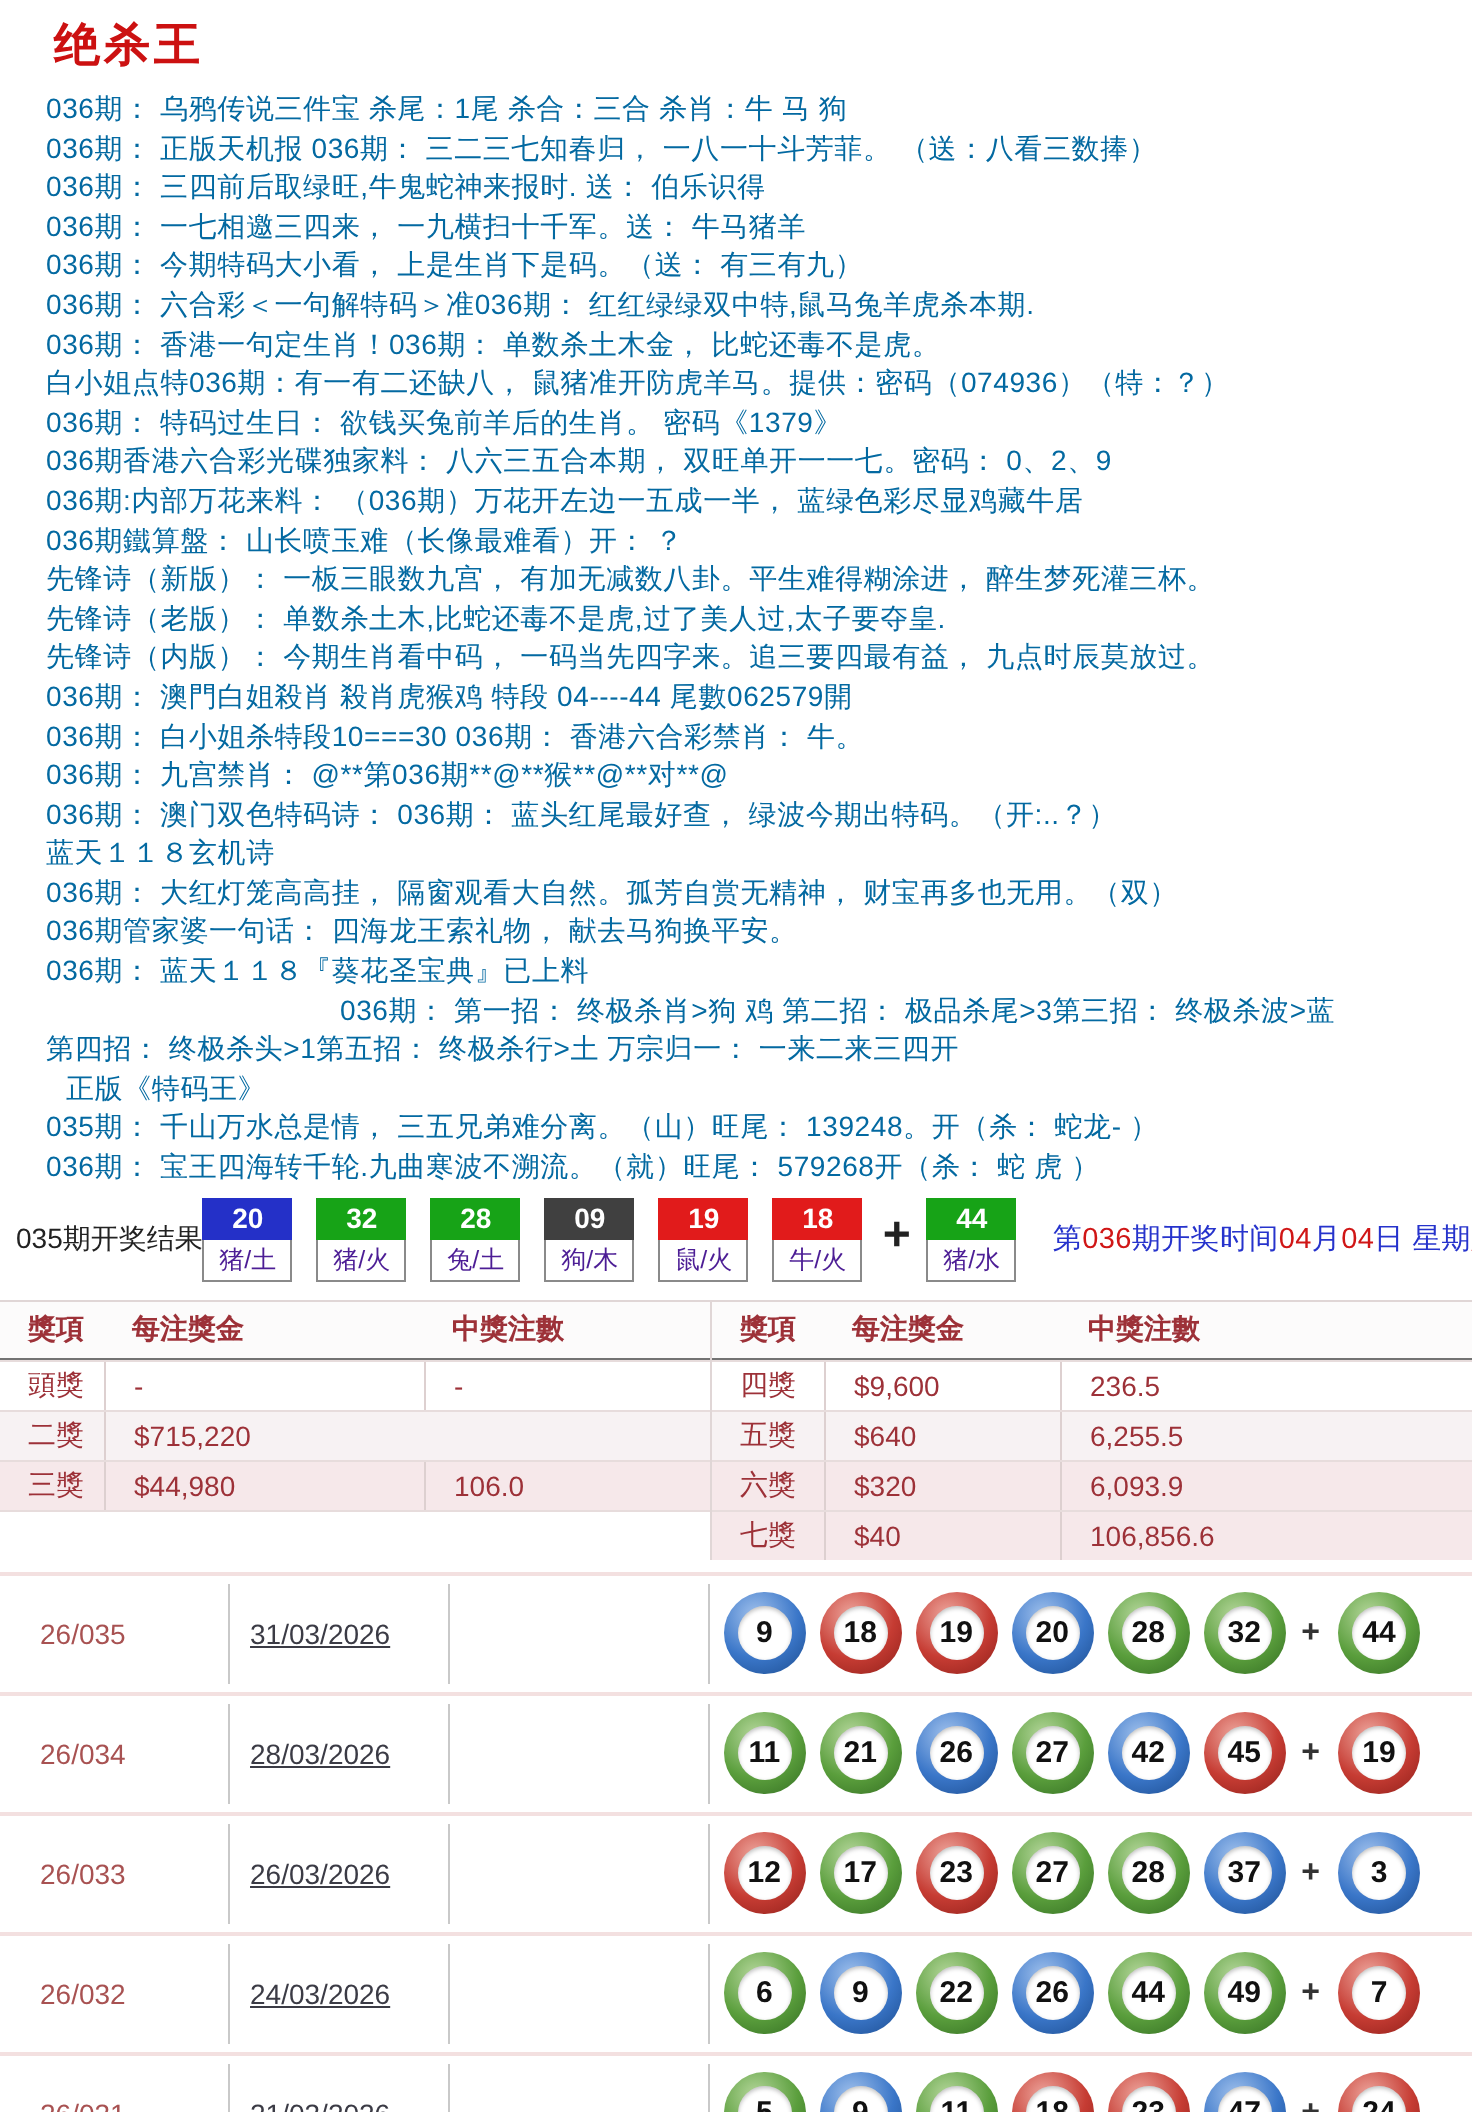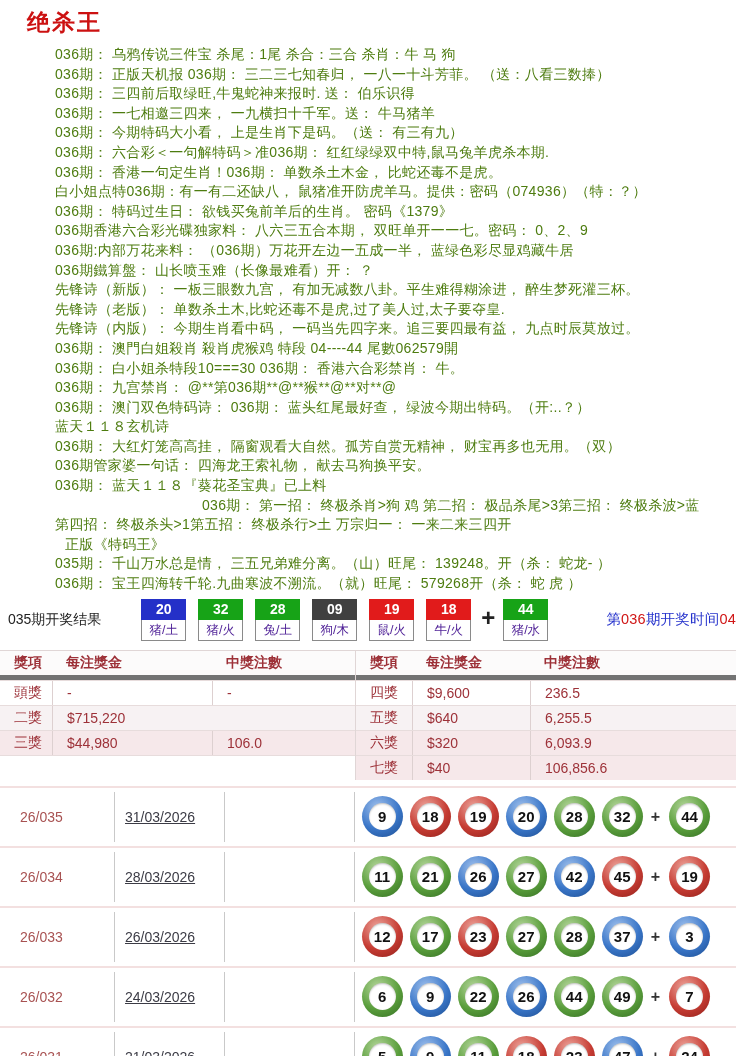--- a/index.html
+++ b/index.html
@@ -2,41 +2,41 @@
 <html><head>
 <meta charset="utf-8">
 <style>
   * { margin:0; padding:0; box-sizing:border-box; }
   body { background:#fff; font-family:"Liberation Sans", sans-serif; }
   .page { width:736px; height:1056px; background:#fff; overflow:hidden; position:relative; }
 
   .page-title { color:#cc1111; font-size:23px; font-weight:bold; padding:7px 0 5px 27px; letter-spacing:2px; }
 
   .info-lines { padding-top:2px; }
-  .text-line { font-size:14px; color:#4d7c0f; height:19.6px; line-height:19.6px;
-               padding-left:23px; white-space:nowrap; overflow:hidden; letter-spacing:0.3px;margin-left:32px; }
+  .text-line { font-size:14px; color:#0369a1; height:19.6px; line-height:19.6px;
+               padding-left:23px; white-space:nowrap; overflow:hidden; letter-spacing:0.3px; }
 
   
-  .result-strip { display:flex; align-items:center; height:50px; padding-left:8px; margin-top:1px;gap:40px; }
+  .result-strip { display:flex; align-items:center; height:50px; padding-left:8px; margin-top:1px; }
   .result-label { font-size:14px; color:#222; width:108px; white-space:nowrap; }
   .result-balls { display:flex; align-items:center; }
   .rbox { width:45px; margin-right:12px; text-align:center; }
   .rbox-num { height:21px; line-height:21px; color:#fff; font-weight:bold; font-size:14px; }
   .rbox-label { height:21px; line-height:20px; border:1px solid #8a8a8a; border-top:none;
                 font-size:12.5px; color:#4c1d95; background:#fff; white-space:nowrap; }
   .plus-big { font-size:24px; font-weight:bold; color:#222; margin:0 8px 4px -2px; }
   .draw-info { font-size:14.5px; margin-left:6px; white-space:nowrap; letter-spacing:0.2px; }
 
   
   .tables { display:flex; margin-top:5px; border-top:1px solid #e0d6d6; }
   .ptable { border-right:1px solid #e0d6d6; }
   .ptable.left  { width:356px; }
   .ptable.right { width:380px; border-right:none; }
   .prow { display:flex; height:25px; align-items:center; border-top:1px solid #e7dcdc; }
-  .prow.header { height:29px; border-top:none; border-bottom:5px solid #737373; background:#fcfbfb;
+  .prow.header { height:29px; border-top:none; border-bottom:1px solid #737373; background:#fcfbfb;
                  font-weight:bold; }
   .prow .c1, .prow .c2, .prow .c3 { font-size:14px; color:#9d3138; padding-left:14px; height:100%;
                  display:flex; align-items:center; white-space:nowrap; }
   .ptable.left  .c1 { width:52px; }  .ptable.left  .c2 { width:160px; border-left:1px solid #ddd0d0; }
   .ptable.left  .c3 { flex:1; border-left:1px solid #ddd0d0; }
   .ptable.right .c1 { width:56px; }  .ptable.right .c2 { width:118px; border-left:1px solid #ddd0d0; }
   .ptable.right .c3 { flex:1; border-left:1px solid #ddd0d0; }
   .prow.header .c2, .prow.header .c3, .prow .c2.empty, .prow .c3.empty { border-left:none; }
   .shade0 { background:#ffffff; } .shade1 { background:#f7f2f3; } .shade2 { background:#f6e8ea; }
 

